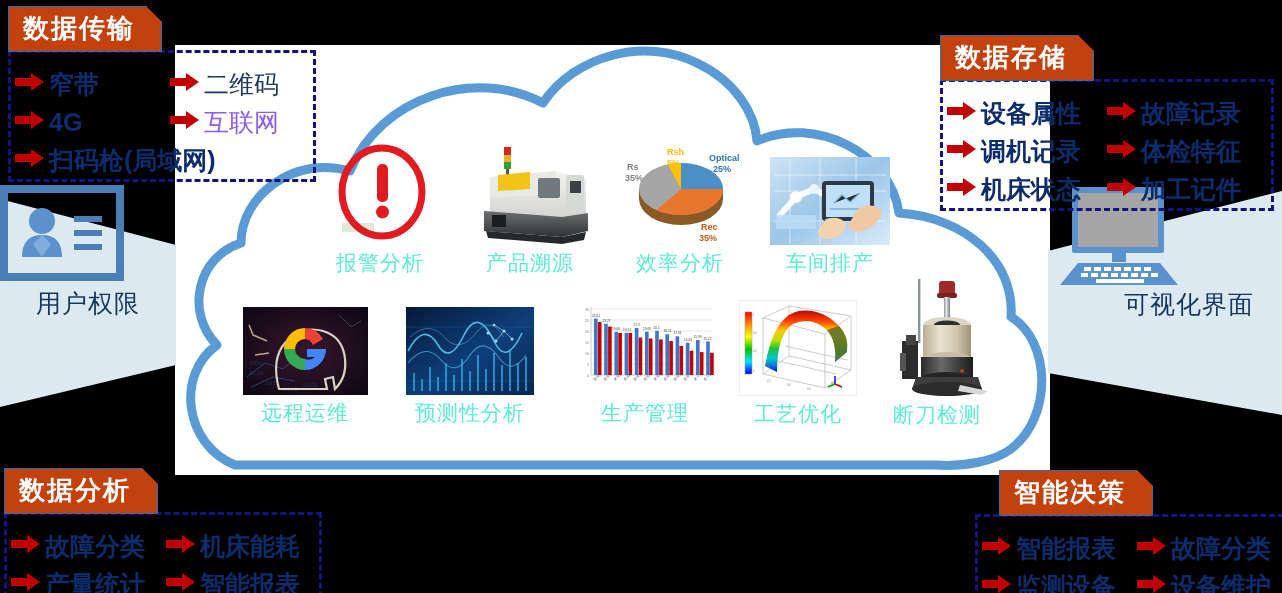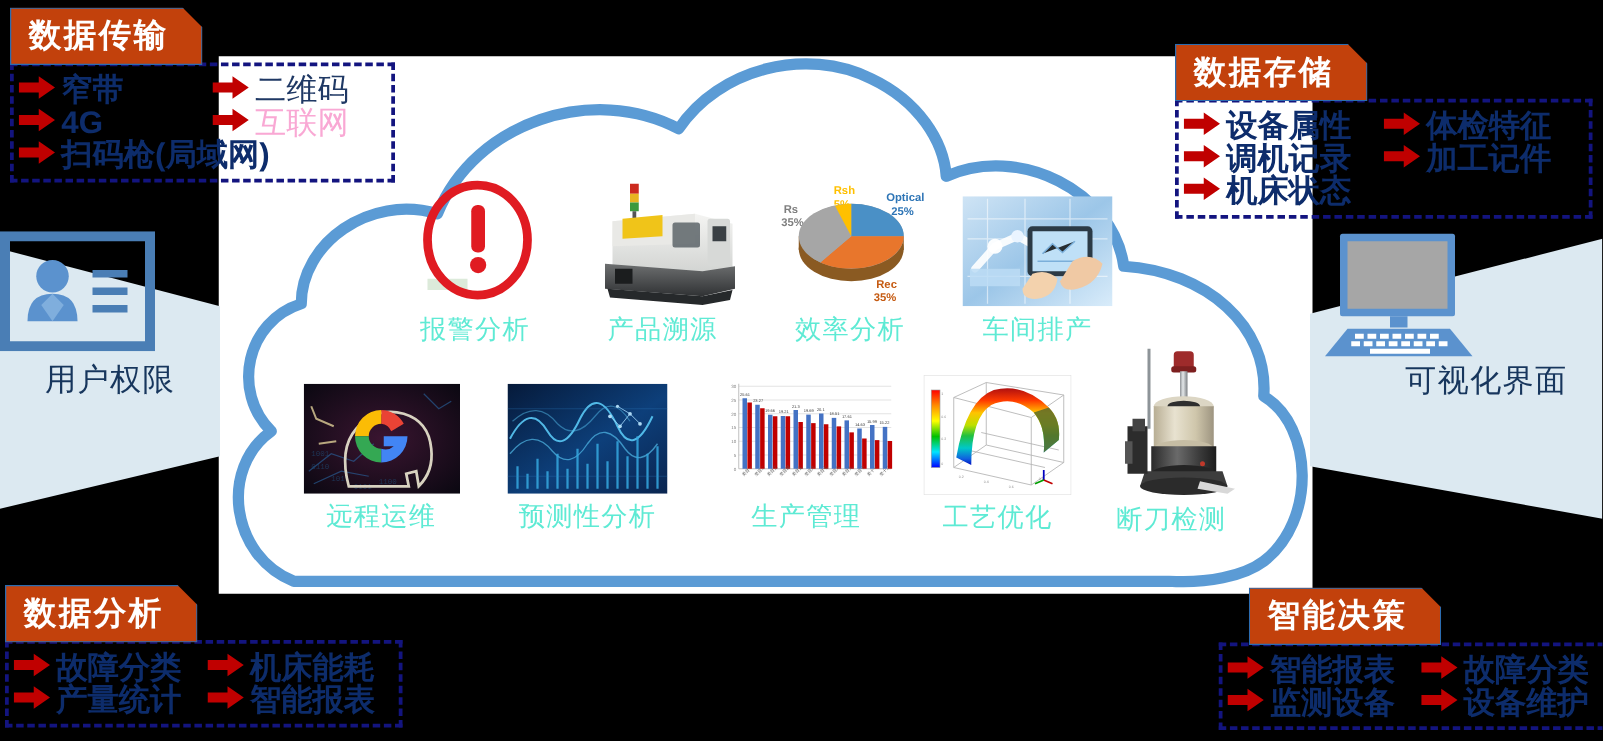--- a/index.html
+++ b/index.html
@@ -28,21 +28,21 @@
   .corner{position:absolute;}
   .banner{position:relative;display:inline-block;background:#c2410c;
           color:#fff;font-size:26px;font-weight:bold;letter-spacing:2px;
           padding:4px 26px 5px 14px;
           border:1.5px solid #2b6cb0;
           -webkit-clip-path:polygon(0 0, calc(100% - 16px) 0, 100% 16px, 100% 100%, 0 100%);
           clip-path:polygon(0 0, calc(100% - 16px) 0, 100% 16px, 100% 100%, 0 100%);}
   .dashbox{border:3px dashed #13147F;padding:6px 8px 6px 4px;margin-top:-2px;}
   .dashcols{display:flex;}
   .dashcol{display:flex;flex-direction:column;}
-  .bullet{display:flex;align-items:center;white-space:nowrap;line-height:1.04;}
+  .bullet{display:flex;align-items:center;white-space:nowrap;line-height:1.04;margin-top:12px;}
   .bullet .arrow{flex:0 0 auto;margin-right:4px;}
   .bullet .btxt{font-size:25px;font-weight:bold;color:#0D2C6B;letter-spacing:0px;}
 
   
   .cloud-items{position:absolute;left:175px;top:45px;width:875px;height:430px;}
   .citem{position:absolute;display:flex;flex-direction:column;align-items:center;}
   .citem .art{display:flex;align-items:flex-end;justify-content:center;}
   .citem .clabel{font-size:21px;color:#5eead4;letter-spacing:1px;margin-top:4px;white-space:nowrap;}
 </style>
 </head>
@@ -568,21 +568,21 @@
                 </svg>
             </span>
             <span class="btxt" style="color:#1F3864;font-weight:normal">二维码</span>
           </div>
           <div class="bullet">
             <span class="arrow">
               <svg width="30" height="20" viewBox="0 0 30 20">
                   <path d="M0 6 H16 V1 L29 10 L16 19 V14 H0 Z" fill="#C00000"></path>
                 </svg>
             </span>
-            <span class="btxt" style="color:#f9a8d4;font-weight:normal">互联网</span>
+            <span class="btxt" style="color:#8b5cf6;font-weight:normal">互联网</span>
           </div>
         </div>
       </div>
     </div>
   </div>
 
   <div class="corner" style="left:940px;top:35px;">
     <div class="banner">数据存储</div>
     <div class="dashbox" style="width:316px;">
       <div class="dashcols">
@@ -612,20 +612,28 @@
             <span class="btxt">机床状态</span>
           </div>
         </div>
         <div class="dashcol">
           <div class="bullet">
             <span class="arrow">
               <svg width="30" height="20" viewBox="0 0 30 20">
                   <path d="M0 6 H16 V1 L29 10 L16 19 V14 H0 Z" fill="#C00000"></path>
                 </svg>
             </span>
+            <span class="btxt">故障记录</span>
+          </div>
+          <div class="bullet">
+            <span class="arrow">
+              <svg width="30" height="20" viewBox="0 0 30 20">
+                  <path d="M0 6 H16 V1 L29 10 L16 19 V14 H0 Z" fill="#C00000"></path>
+                </svg>
+            </span>
             <span class="btxt">体检特征</span>
           </div>
           <div class="bullet">
             <span class="arrow">
               <svg width="30" height="20" viewBox="0 0 30 20">
                   <path d="M0 6 H16 V1 L29 10 L16 19 V14 H0 Z" fill="#C00000"></path>
                 </svg>
             </span>
             <span class="btxt">加工记件</span>
           </div>

